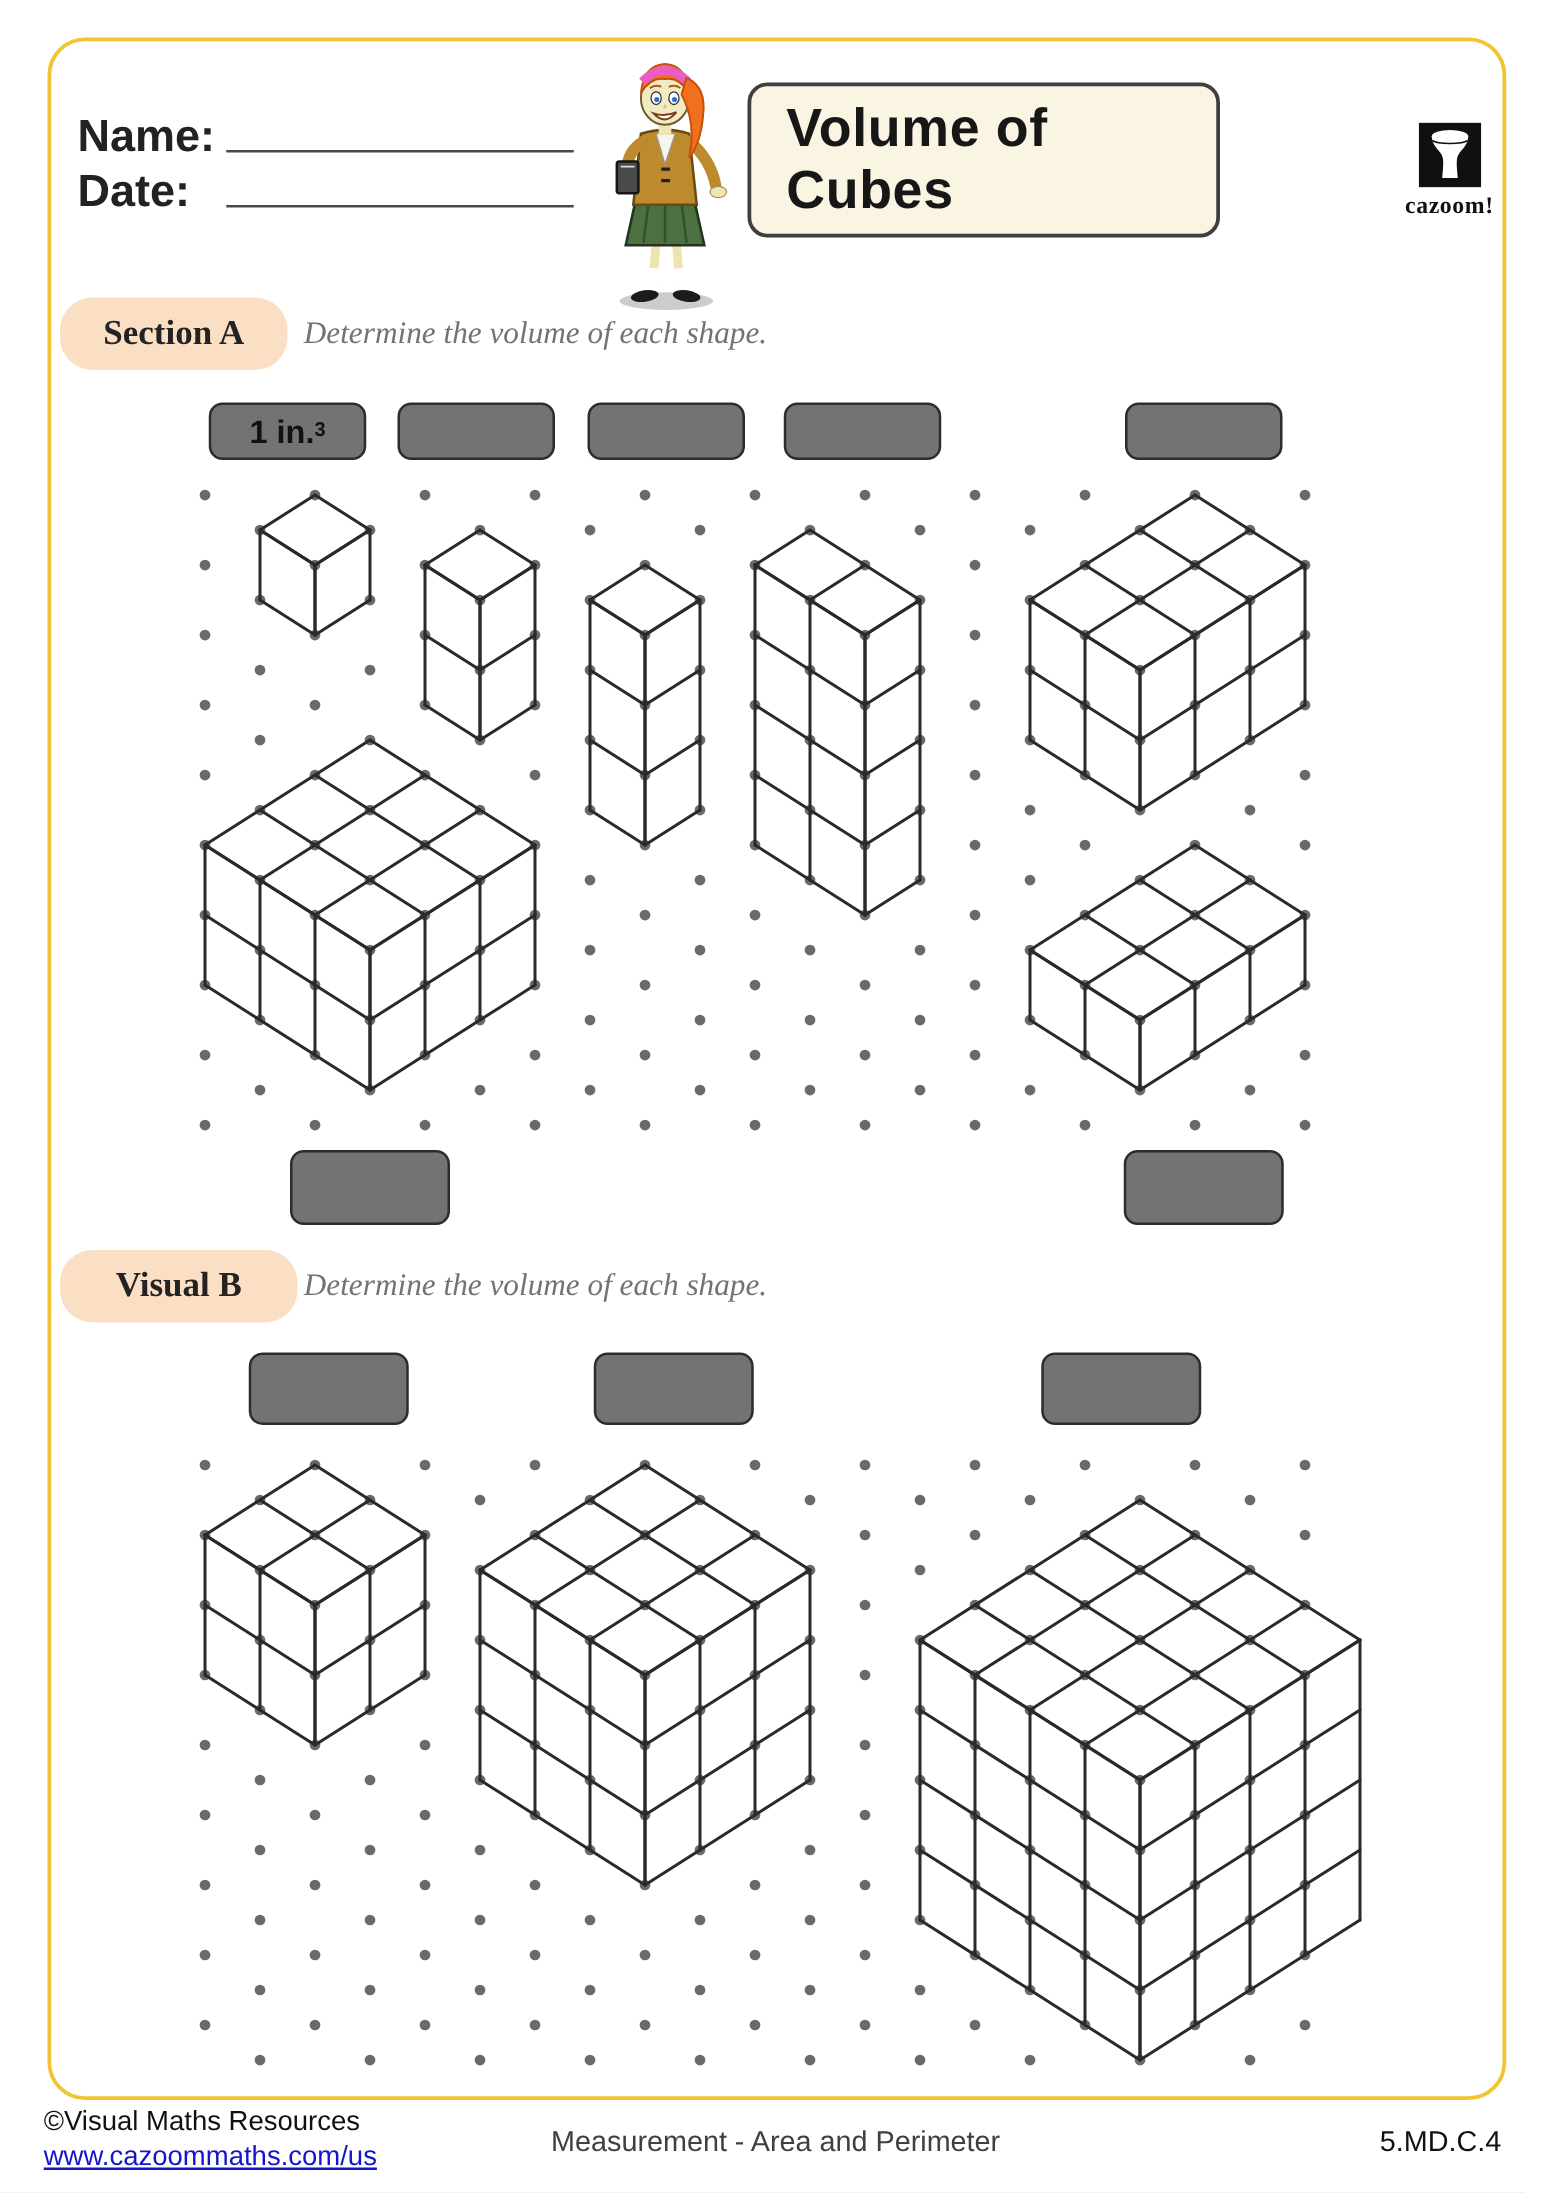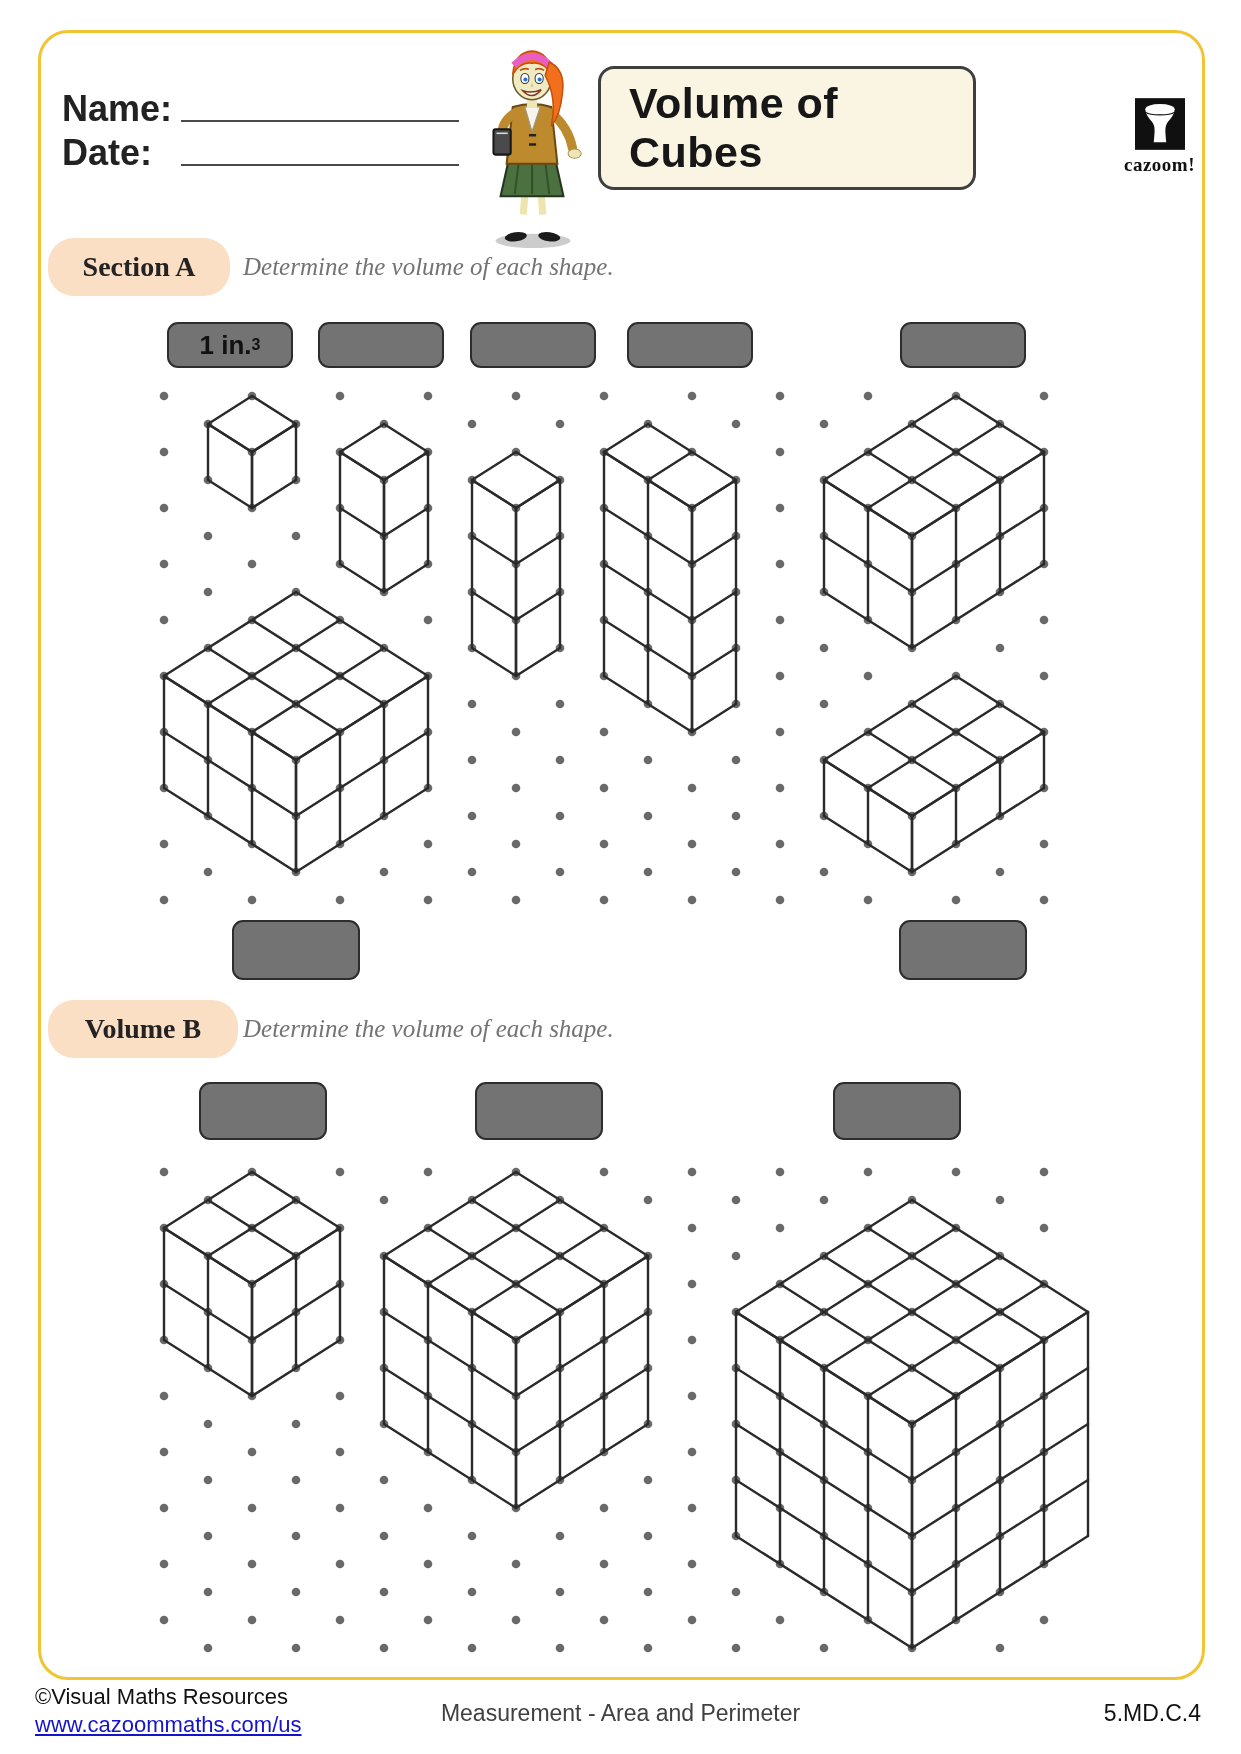--- a/index.html
+++ b/index.html
@@ -92,21 +92,21 @@
     </svg>
     <span class="brand">cazoom!</span>
   </div>
 
   <div class="section-label" style="left:48px;top:238px;width:182px;height:58px;">
     <span>Section A</span>
   </div>
   <div class="instruction" style="left:243px;top:253px;">Determine the volume of each shape.</div>
 
   <div class="section-label" style="left:48px;top:1000px;width:190px;height:58px;">
-    <span>Volume B</span>
+    <span>Visual B</span>
   </div>
   <div class="instruction" style="left:243px;top:1015px;">Determine the volume of each shape.</div>
 
   <svg class="geo-svg" id="geo-svg">
       <g>
         <circle cx="164" cy="396" r="4.3" fill="#6a6a6a"></circle>
         <circle cx="164" cy="452" r="4.3" fill="#6a6a6a"></circle>
         <circle cx="164" cy="508" r="4.3" fill="#6a6a6a"></circle>
         <circle cx="164" cy="564" r="4.3" fill="#6a6a6a"></circle>
         <circle cx="164" cy="620" r="4.3" fill="#6a6a6a"></circle>

